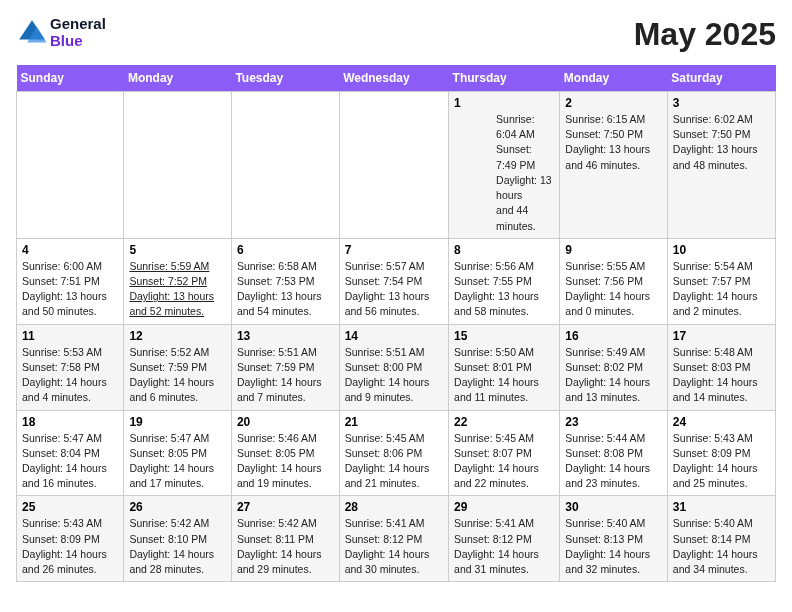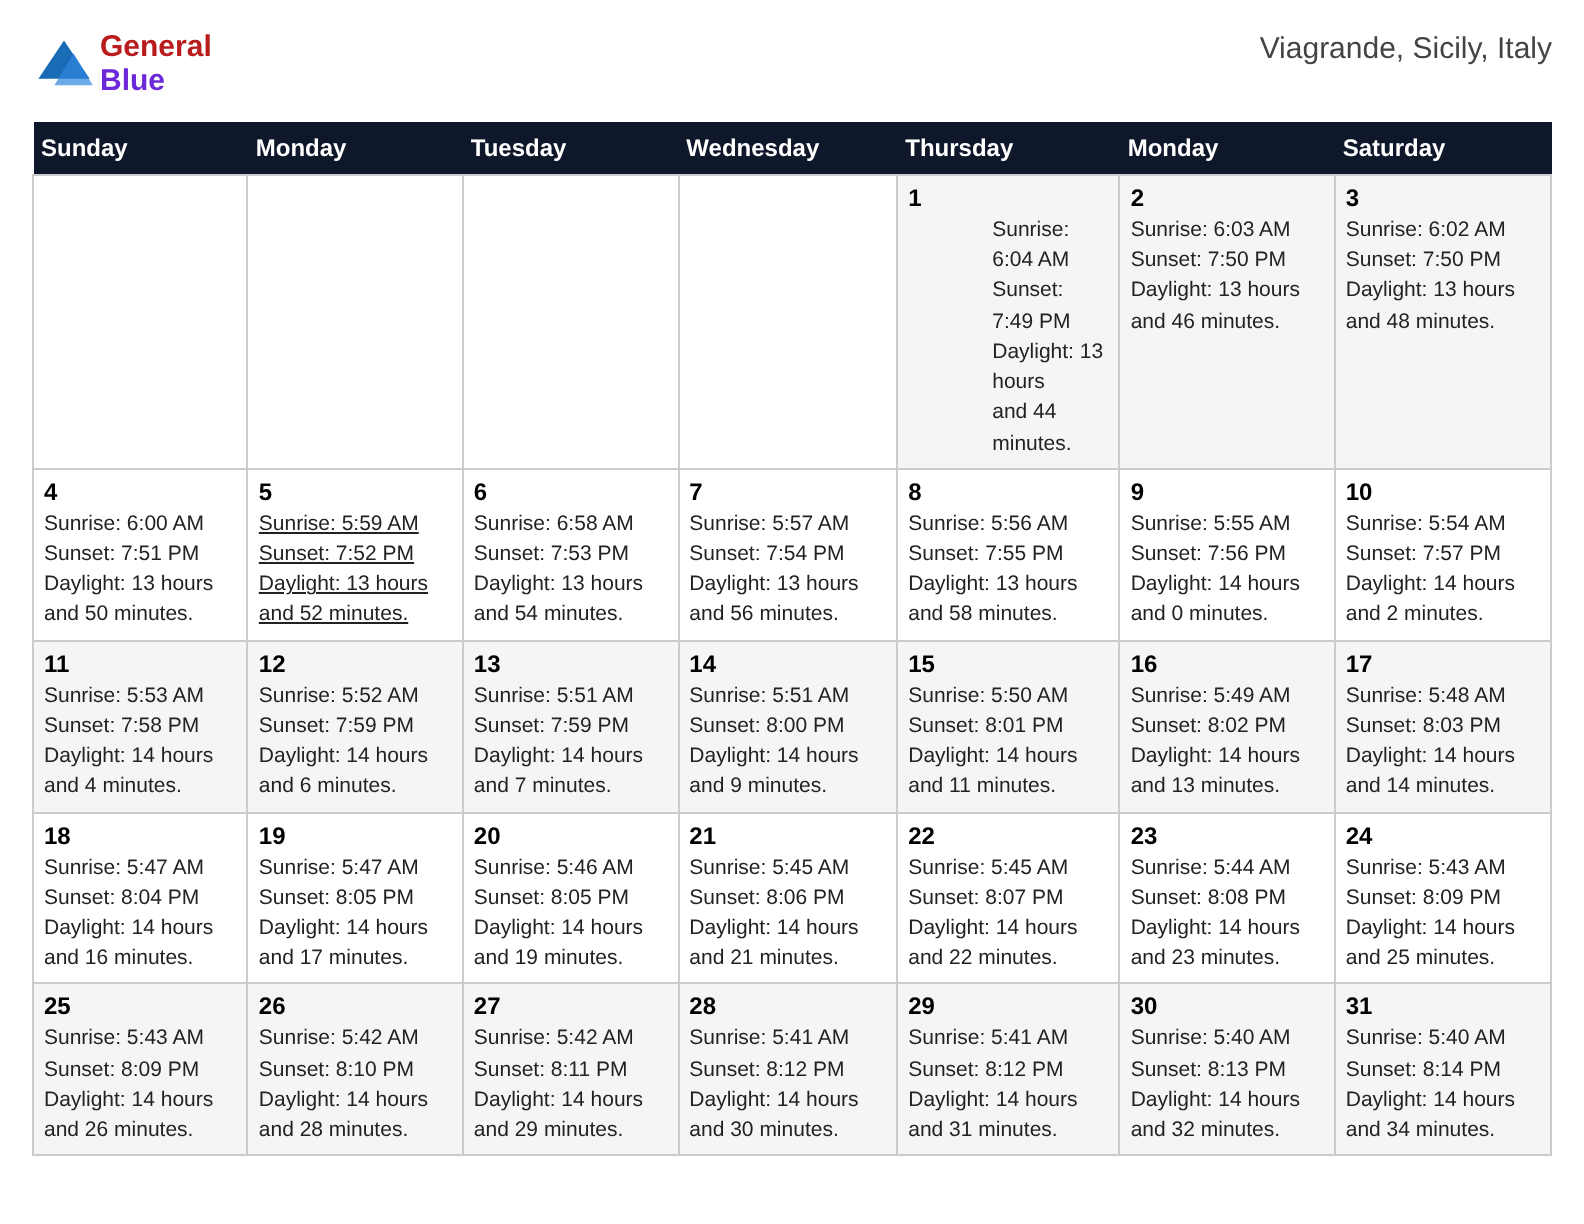--- a/index.html
+++ b/index.html
@@ -21,21 +21,21 @@
       align-items: center;
       gap: 2px;
     }
     .logo-text {
       display: flex;
       flex-direction: column;
       font-size: 15px;
       font-weight: bold;
       line-height: 1.1;
     }
-    .logo-general { color: #b91c1c; }
+    .logo-general { color: #0f172a; }
     .logo-blue { color: #6d28d9; }
     .logo-icon {
       width: 32px;
       height: 32px;
     }
     .title-block {
       text-align: right;
     }
     .month-title {
       font-size: 32px;
@@ -45,21 +45,21 @@
     .location {
       font-size: 15px;
       color: #444;
     }
     table {
       width: 100%;
       border-collapse: collapse;
       font-size: 11px;
     }
     thead tr th {
-      background-color: #0f172a;
+      background-color: #8b5cf6;
       color: #fff;
       padding: 6px 4px;
       text-align: left;
       font-size: 12px;
       font-weight: bold;
     }
     tbody tr td {
       border: 1px solid #ccc;
       padding: 4px 5px;
       vertical-align: top;
@@ -94,21 +94,21 @@
     <svg class="logo-icon" viewBox="0 0 40 40" xmlns="http://www.w3.org/2000/svg">
       <polygon points="20,4 36,28 4,28" fill="#1a6bb5"></polygon>
       <polygon points="26,12 38,32 14,32" fill="#2e86de" opacity="0.7"></polygon>
     </svg>
     <div class="logo-text">
       <span class="logo-general">General</span>
       <span class="logo-blue">Blue</span>
     </div>
   </div>
   <div class="title-block">
-    <div class="location">Viagrande, Sicily, Italy</div>
+    <div class="month-title">May 2025</div>
   </div>
 </div>
 
 <table>
   <thead>
     <tr>
     <th>Sunday</th>
         <th>Monday</th>
         <th>Tuesday</th>
         <th>Wednesday</th>
@@ -125,21 +125,21 @@
         <td class="empty-cell"></td>
         <td>
           <span class="day-number">1</span>
           <div class="day-info" style="white-space: pre-line; margin-left: 42px;">Sunrise: 6:04 AM
 Sunset: 7:49 PM
 Daylight: 13 hours
 and 44 minutes.</div>
         </td>
         <td>
           <span class="day-number">2</span>
-          <div class="day-info" style="white-space: pre-line;">Sunrise: 6:03 AM
+          <div class="day-info" style="white-space: pre-line;">Sunrise: 6:15 AM
 Sunset: 7:50 PM
 Daylight: 13 hours
 and 46 minutes.</div>
         </td>
         <td>
           <span class="day-number">3</span>
           <div class="day-info" style="white-space: pre-line;">Sunrise: 6:02 AM
 Sunset: 7:50 PM
 Daylight: 13 hours
 and 48 minutes.</div>

